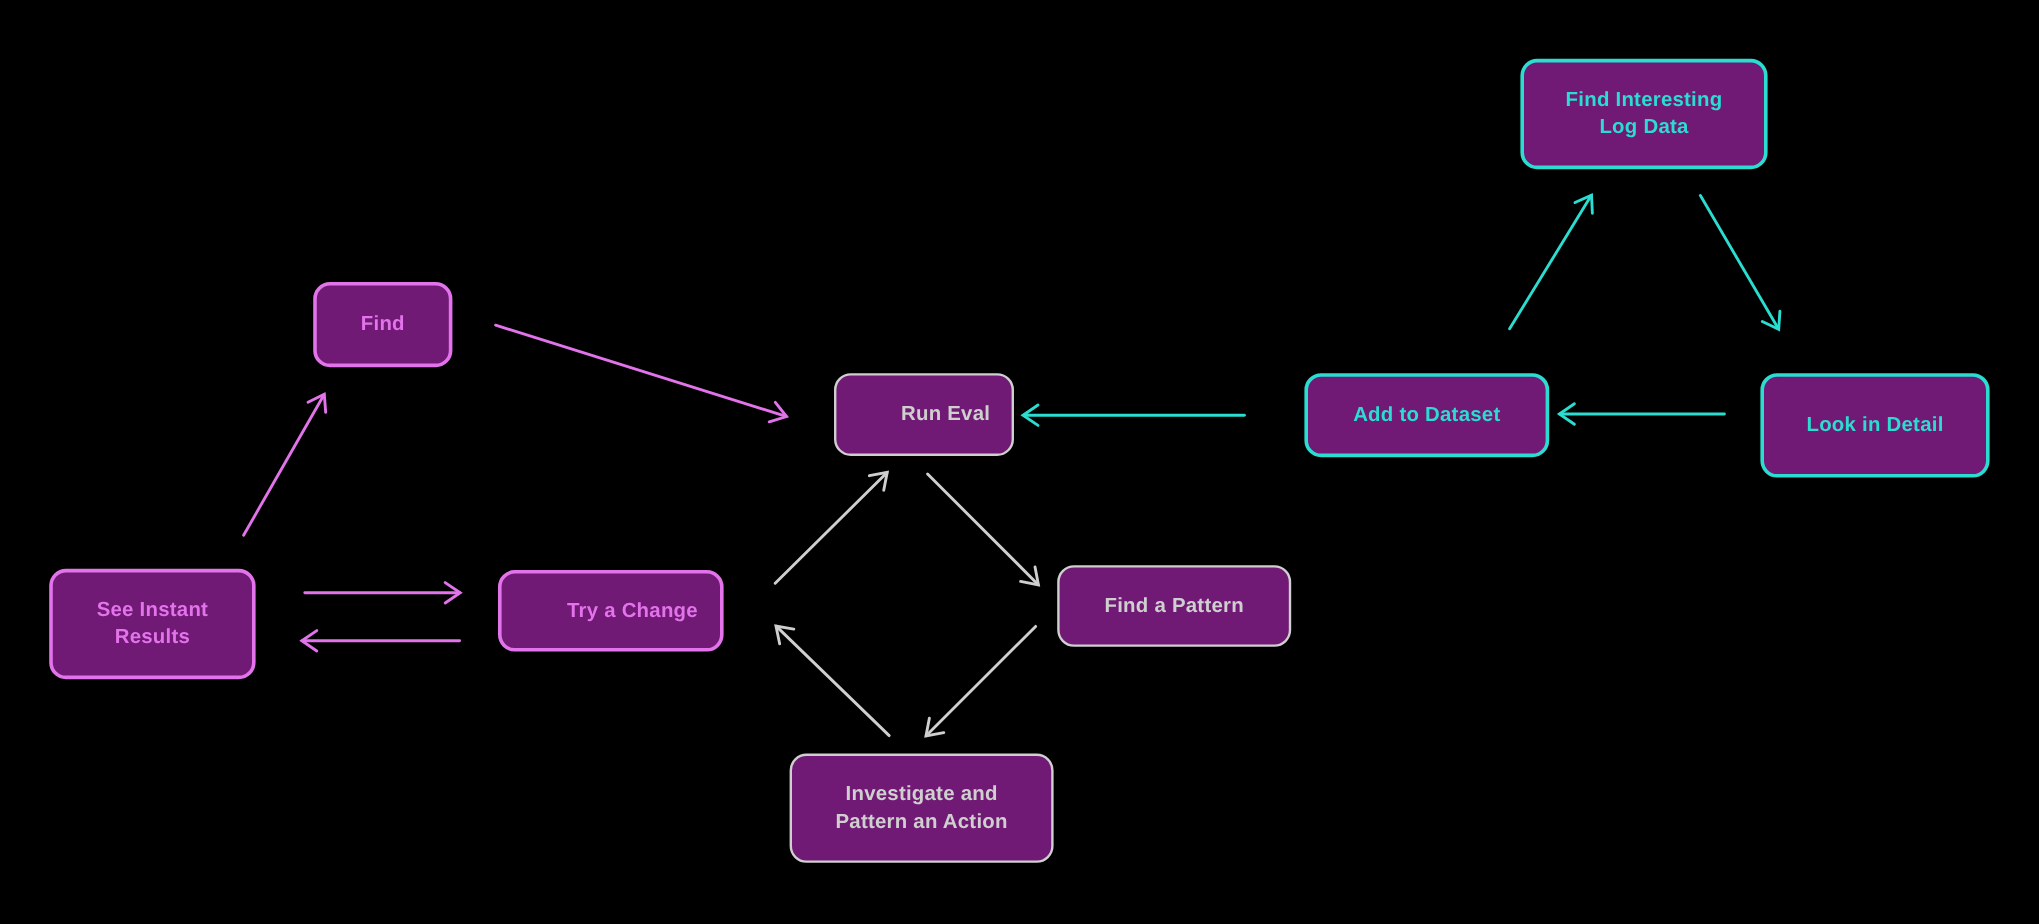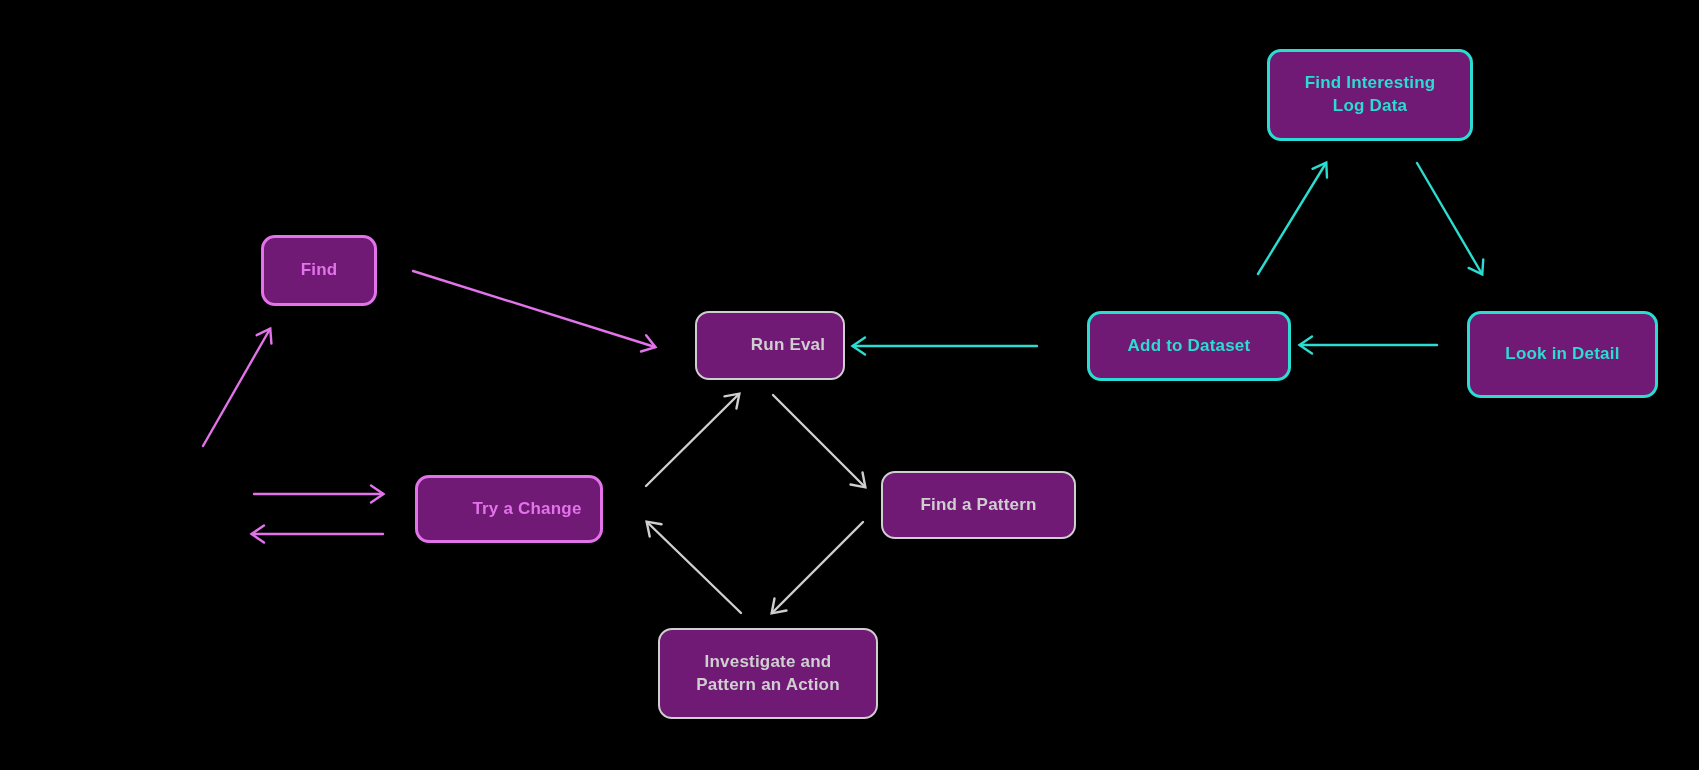--- a/index.html
+++ b/index.html
@@ -77,20 +77,24 @@
 
     <line class="edge-line stroke-cyan" x1="1037" y1="346" x2="853" y2="346" marker-end="url(#head-cyan)"></line>
     <line class="edge-line stroke-cyan" x1="1437" y1="345" x2="1300" y2="345" marker-end="url(#head-cyan)"></line>
     <line class="edge-line stroke-cyan" x1="1258" y1="274" x2="1326" y2="163" marker-end="url(#head-cyan)"></line>
     <line class="edge-line stroke-cyan" x1="1417" y1="163" x2="1482" y2="274" marker-end="url(#head-cyan)"></line>
   </svg>
 
   <div class="node magenta" style="left:261px; top:235px; width:116px; height:71px;">
     <span>Find</span>
   </div>
+  <div class="node magenta" style="left:41px; top:474px; width:172px; height:92px;">
+    <span>See Instant
+Results</span>
+  </div>
   <div class="node magenta" style="left:415px; top:475px; width:188px; height:68px;padding-left:36px;">
     <span>Try a Change</span>
   </div>
 
   <div class="node gray" style="left:695px; top:311px; width:150px; height:69px;padding-left:36px;">
     <span>Run Eval</span>
   </div>
   <div class="node gray" style="left:881px; top:471px; width:195px; height:68px;">
     <span>Find a Pattern</span>
   </div>

